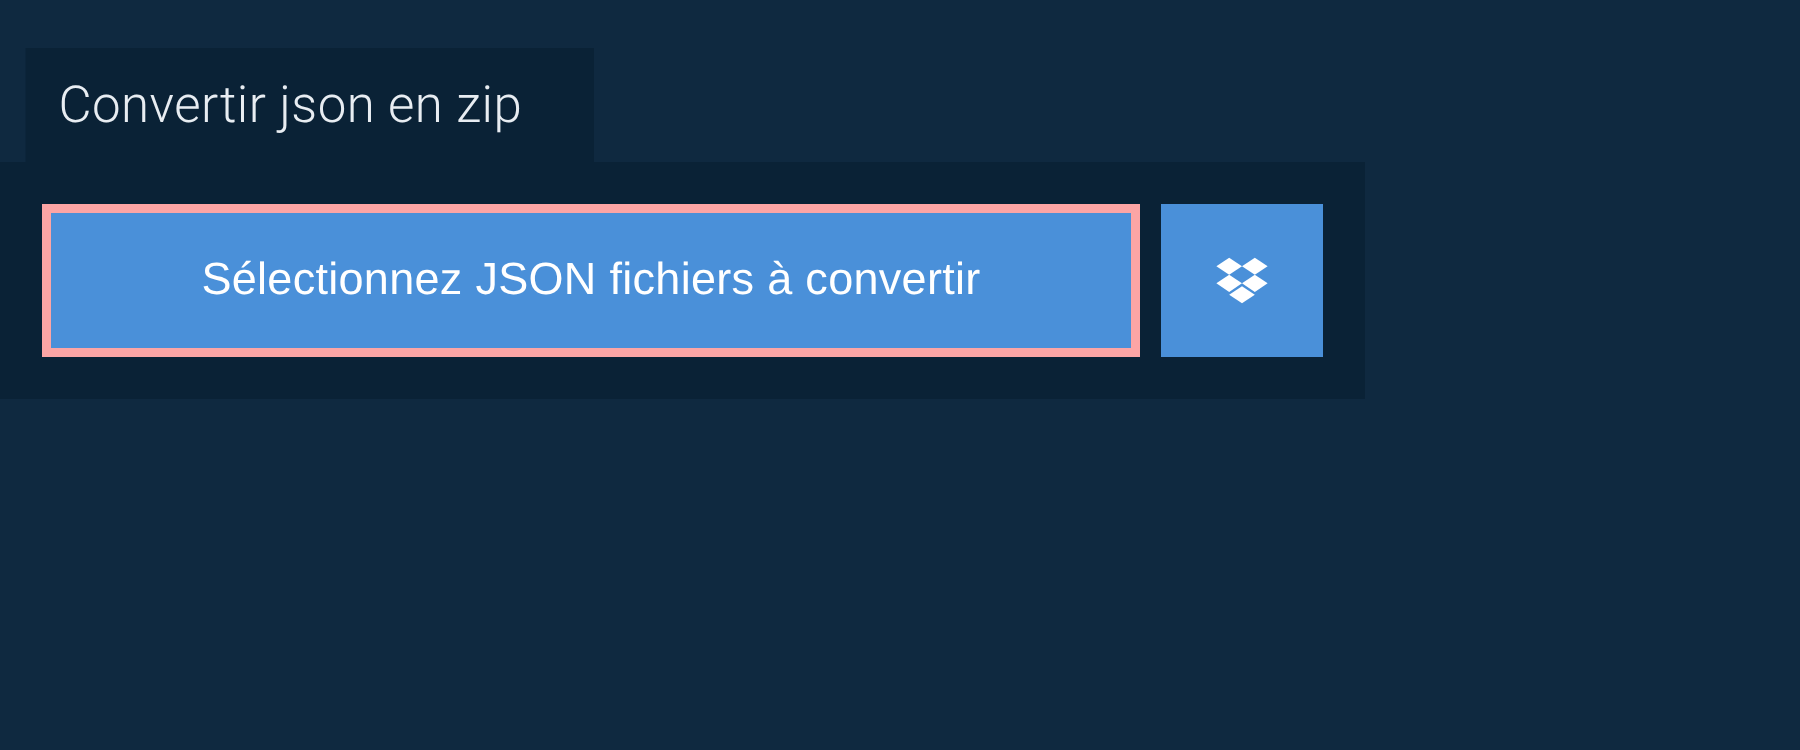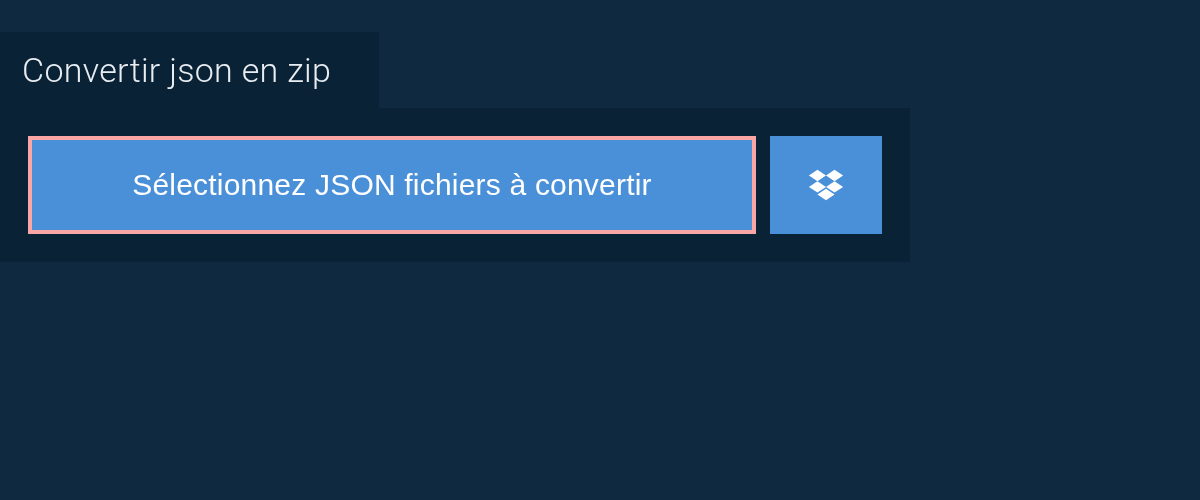--- a/index.html
+++ b/index.html
@@ -9,41 +9,41 @@
     }
     body {
       width: 1200px;
       height: 500px;
       background: #0f2940;
       font-family: -apple-system, BlinkMacSystemFont, "Segoe UI", Roboto, Helvetica, Arial, sans-serif;
       overflow: hidden;
     }
     .tab-container {
       margin-top: 32px;
-      margin-left: 0;
+      margin-left: 17px;
     }
     .tab {
       display: inline-block;
       background: #0a2236;
       padding: 18px 48px 18px 22px;
       color: #e8edf2;
       font-size: 34px;
       font-weight: 300;
       letter-spacing: 0.3px;
     }
     .content-panel {
       background: #0a2236;
       padding: 28px 28px 28px 28px;
       width: 910px;
       display: flex;
       align-items: stretch;
       gap: 14px;
     }
     .highlight-wrapper {
-      border: 4px solid #fca5a5;
+      border: 6px solid #fca5a5;
       display: inline-block;
     }
     .select-button {
       background: #4a90d9;
       color: #ffffff;
       font-size: 30px;
       font-weight: 300;
       padding: 28px 40px;
       border: none;
       cursor: pointer;

